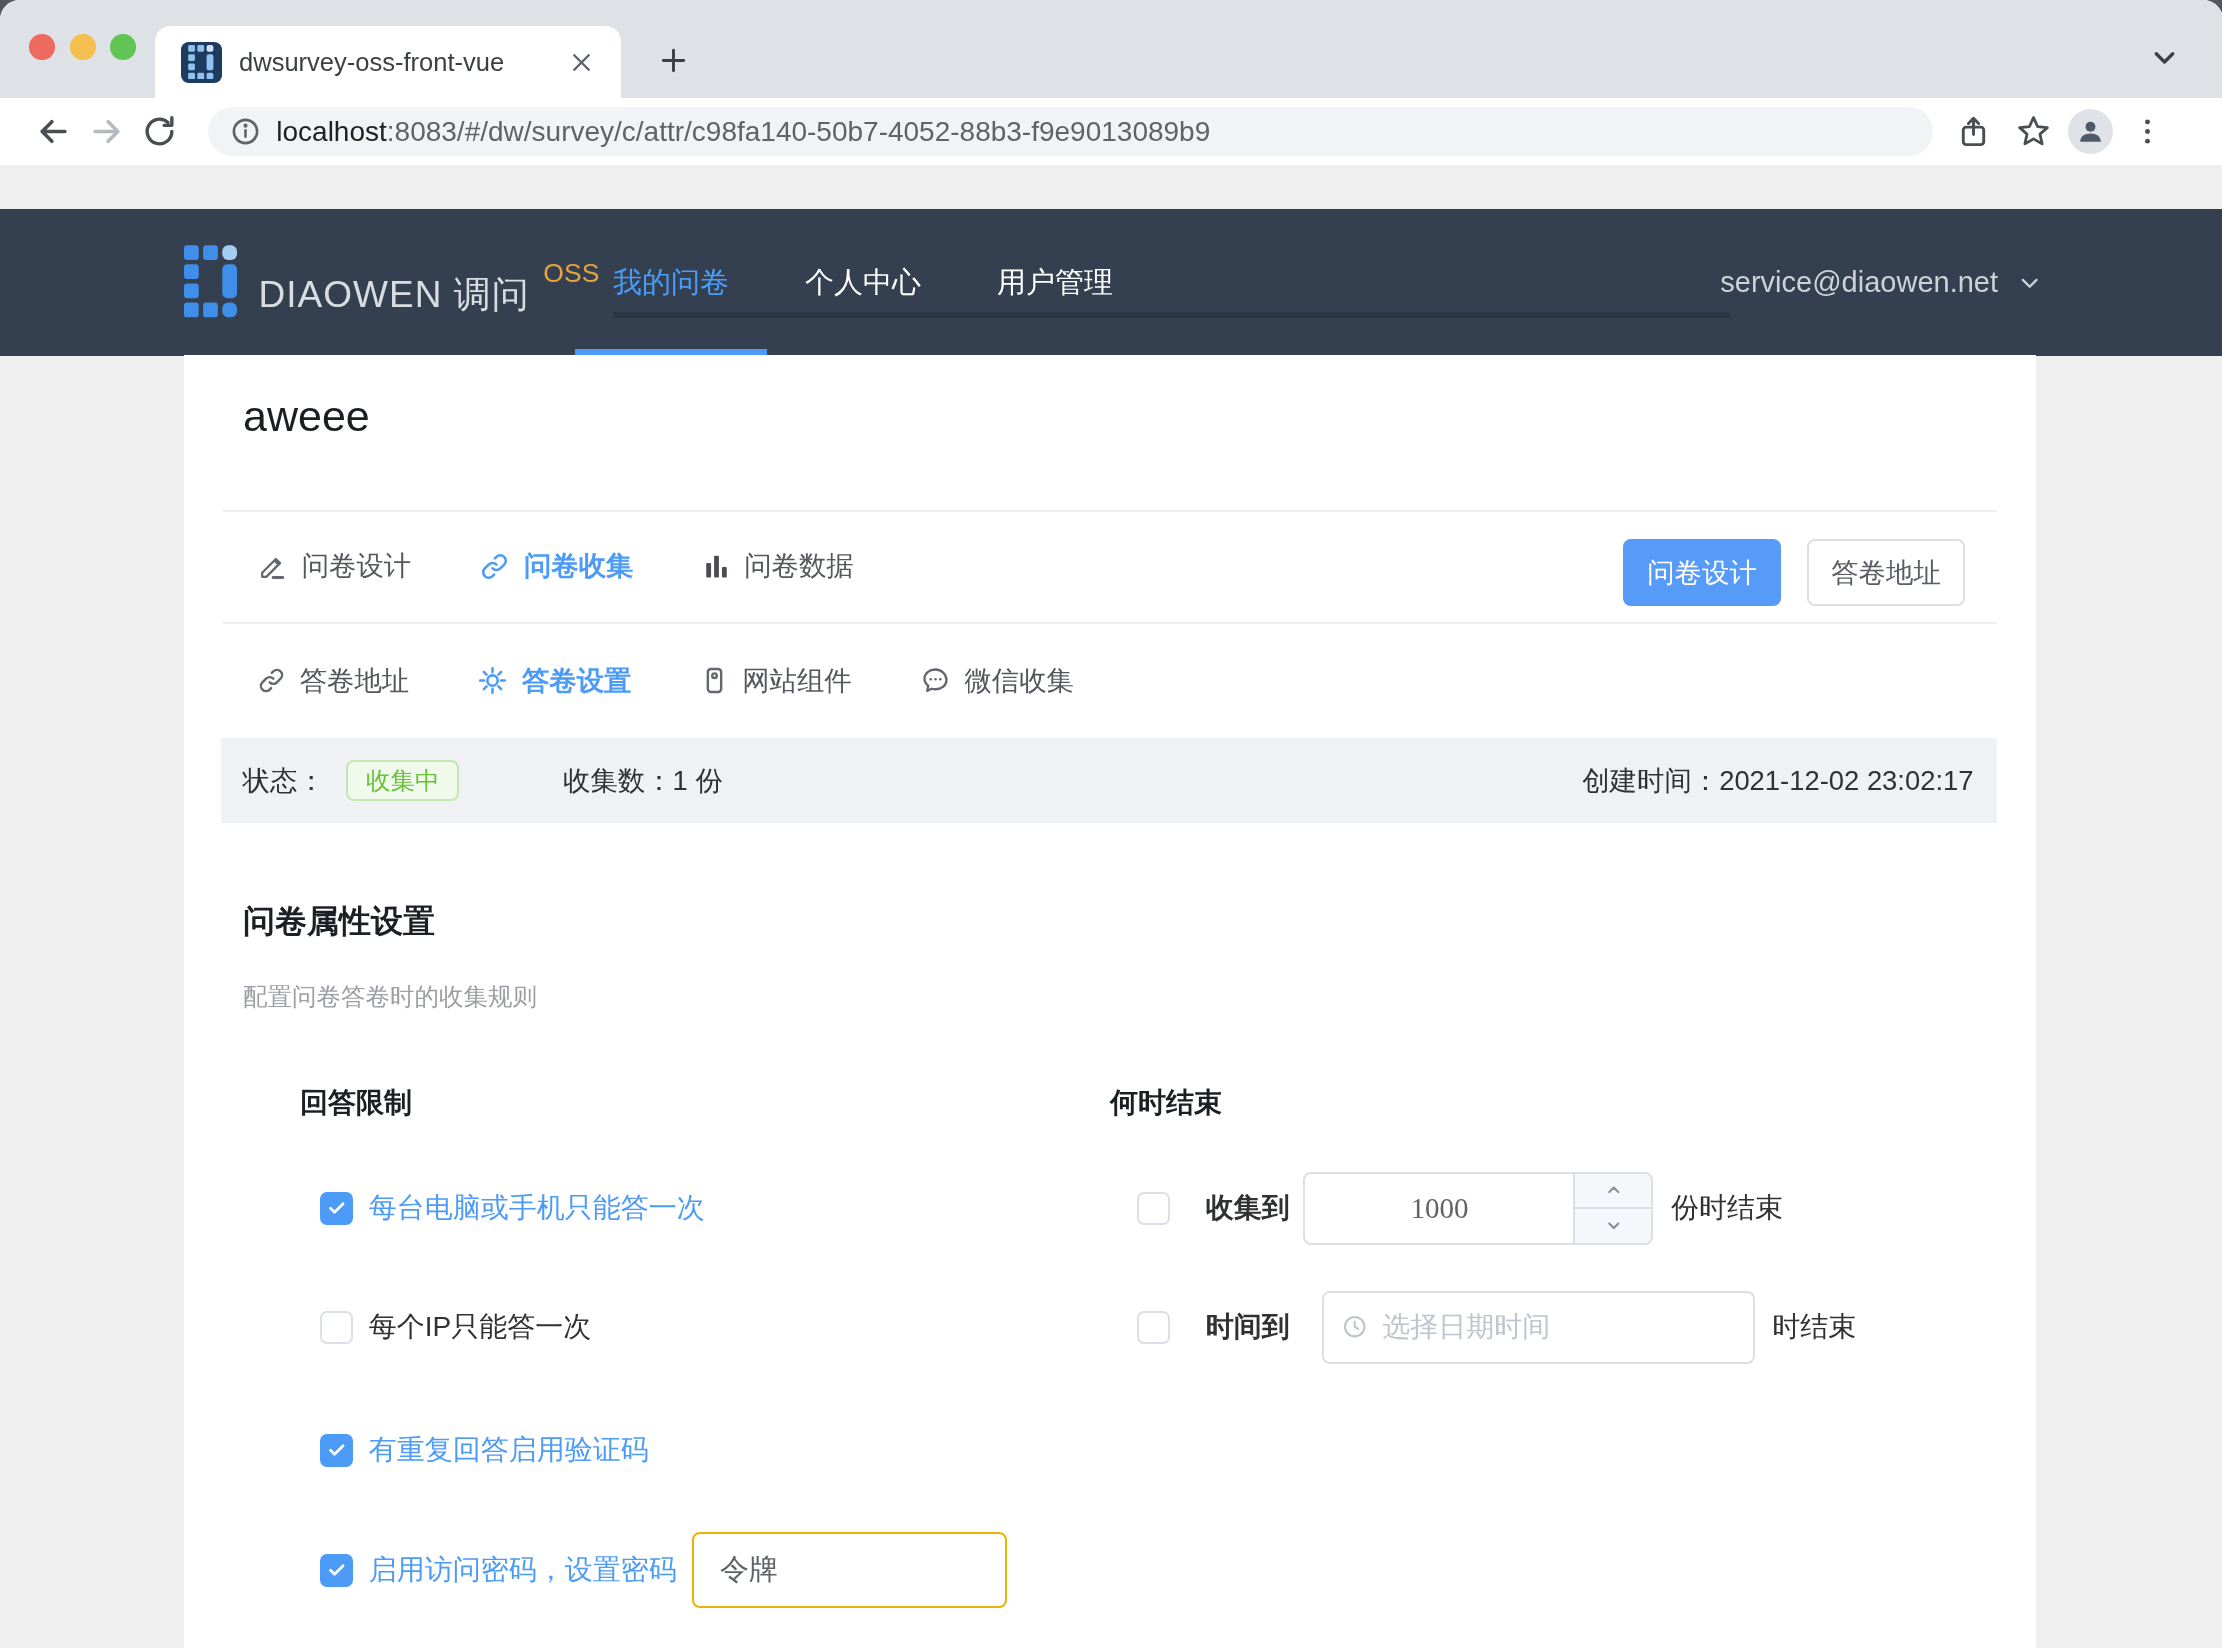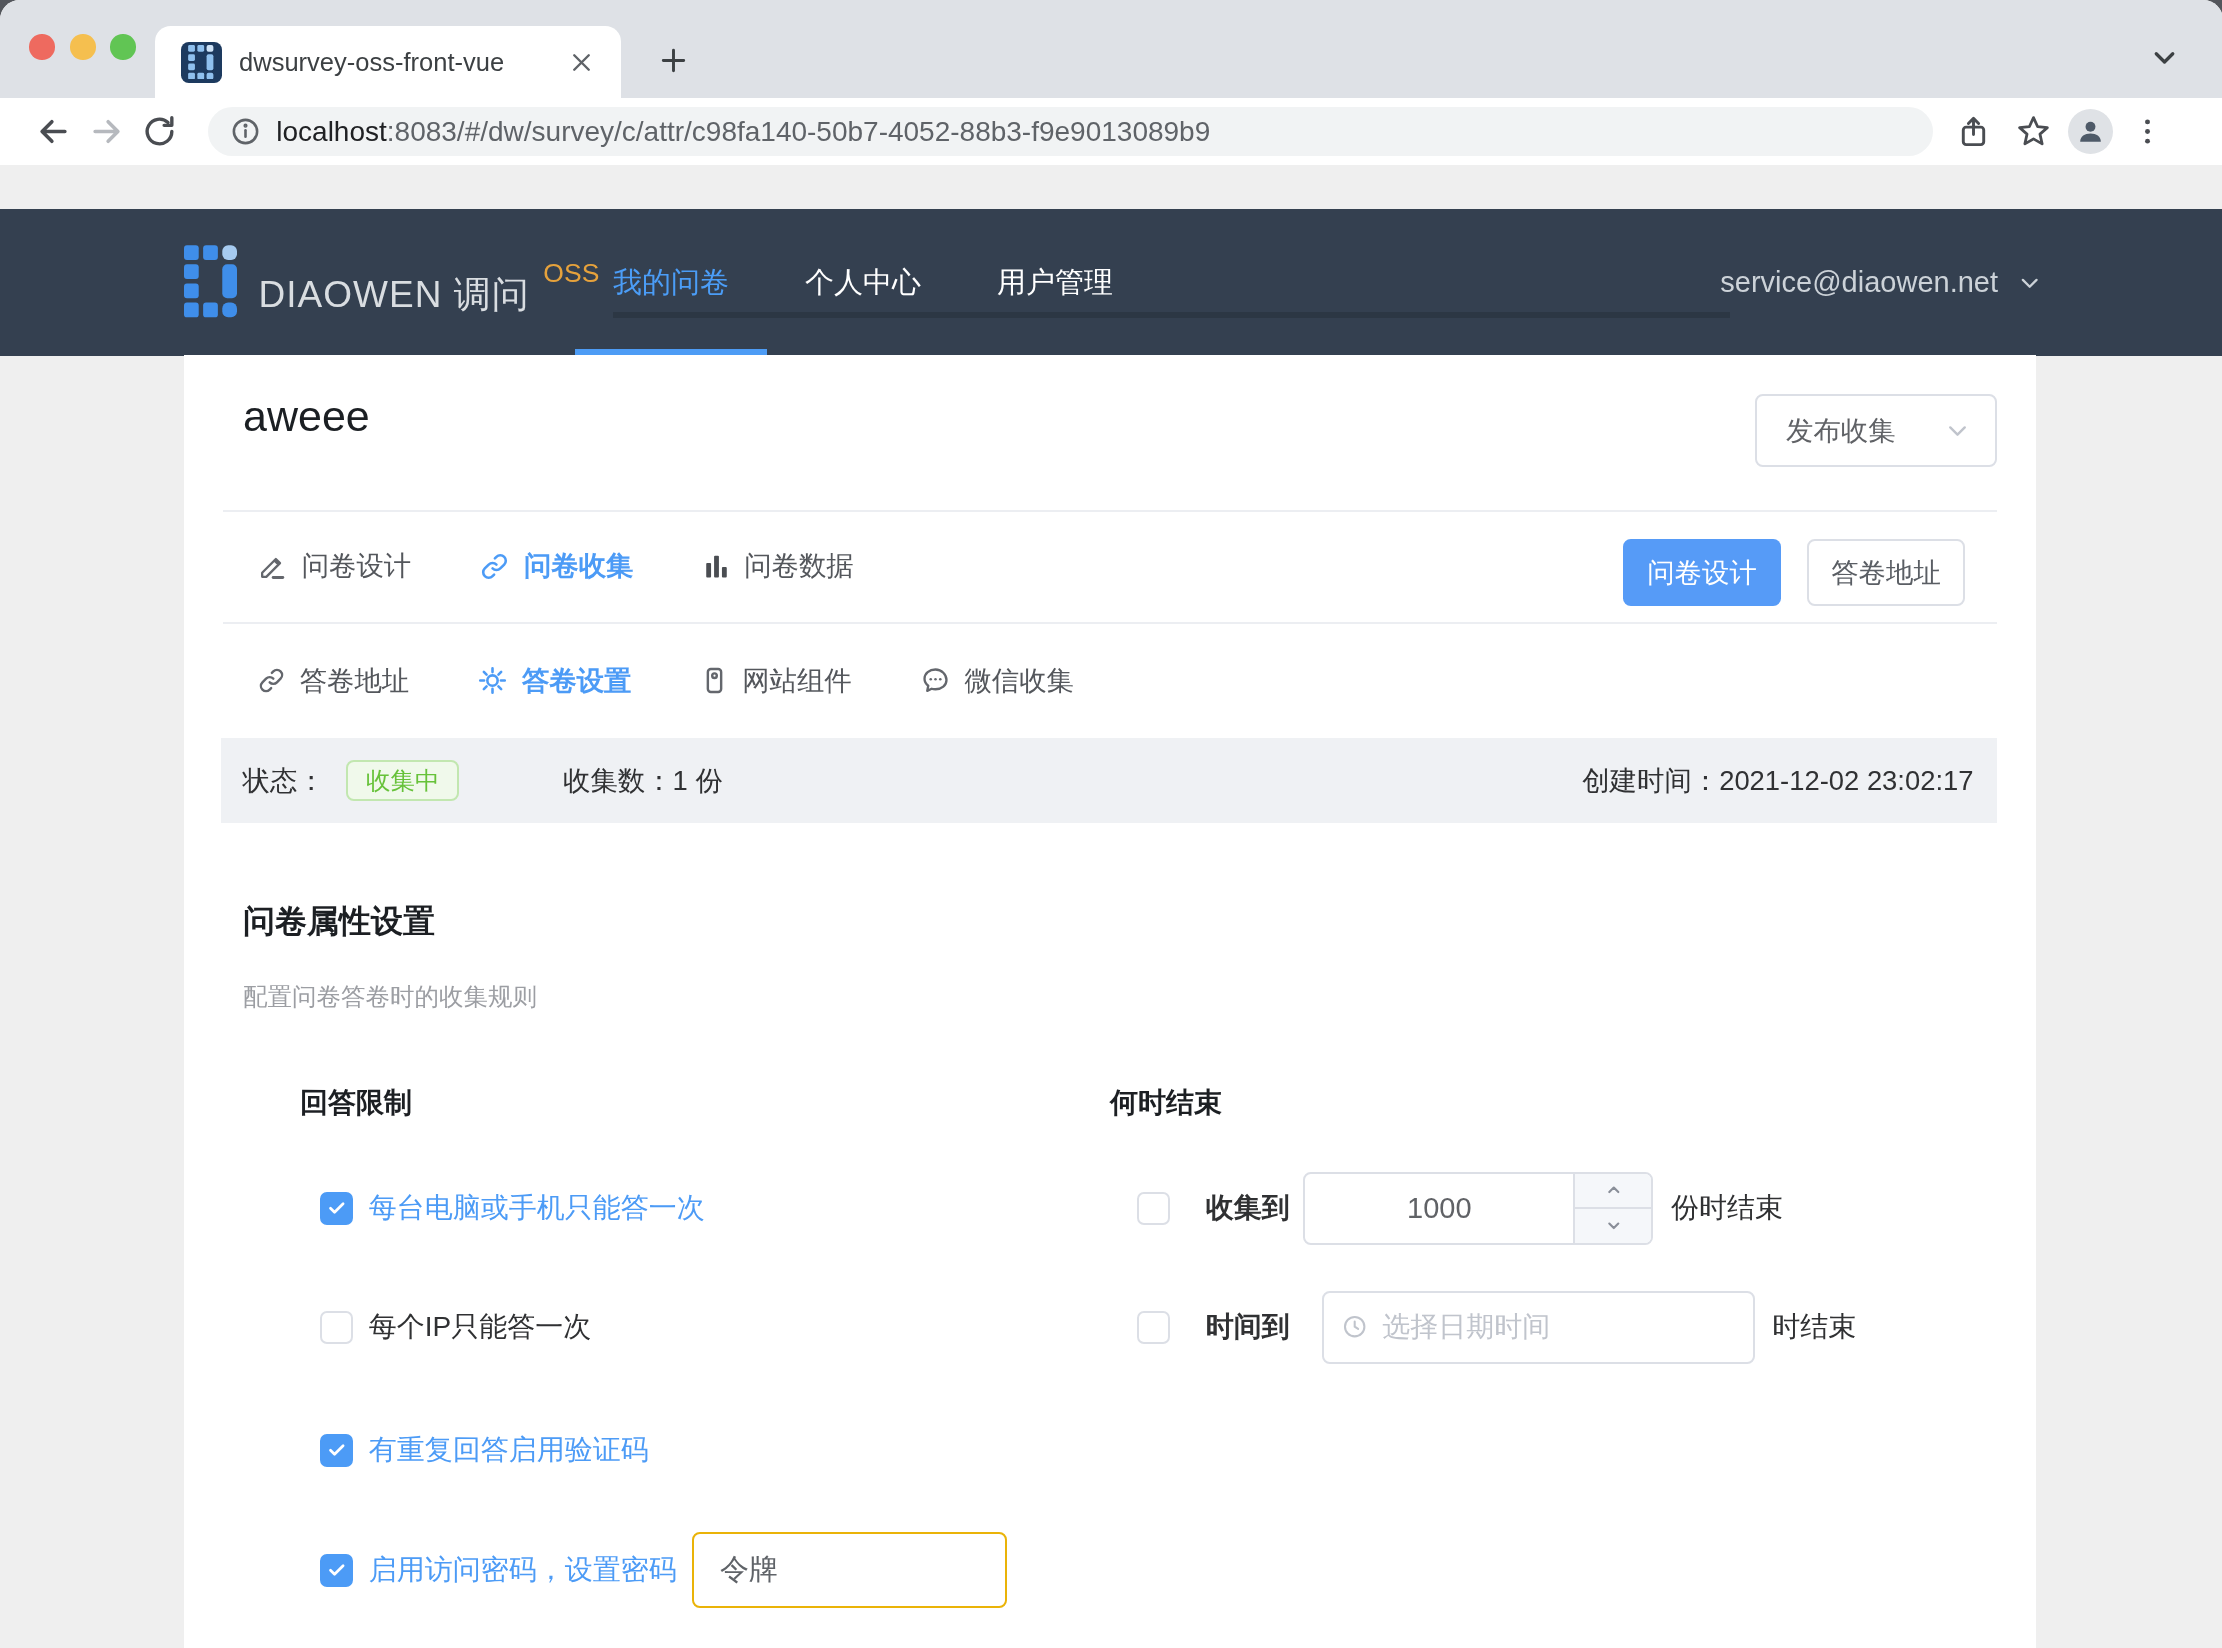--- a/index.html
+++ b/index.html
@@ -76,21 +76,21 @@
   .count { margin-left:104px; }
   .created { margin-left:auto; }
 
   .section-title { left:59px; top:545px; font-size:32px; font-weight:bold; color:#1c1f23; }
   .section-desc { left:59px; top:625px; font-size:24.5px; color:#9c9ea3; }
   .group-title { top:729px; font-size:28px; font-weight:bold; color:#1c1f23; }
   .gt-left { left:116px; } .gt-right { left:926px; }
 
   .row { height:76px; display:flex; align-items:center; }
   .row-l { left:136px; } .row-r { left:953px; }
-  .rowA { top:815px; } .rowB { top:934px; } .rowC { top:1057px; } .rowD { top:1177px; }
+  .rowA { top:815px;font-family:Liberation Serif, serif; } .rowB { top:934px; } .rowC { top:1057px; } .rowD { top:1177px; }
 
   .cbx { width:33px; height:33px; border:2px solid #dcdfe6; border-radius:6.9px; background:#fff;
          display:flex; align-items:center; justify-content:center; flex:0 0 auto; cursor:pointer; }
   .cbx svg { visibility:hidden; }
   .cbx.checked { background:#4c9bf6; border-color:#4c9bf6; }
   .cbx.checked svg { visibility:visible; }
   .cb-label { margin-left:15.7px; font-size:28px; color:#303133; cursor:pointer; }
   .cb-label.on { color:#4c9bf6; }
   .pre-label { margin-left:15.7px; font-size:28px; font-weight:bold; color:#303133;padding-left:20px; }
   .suf-label { margin-left:17.6px; font-size:28px; color:#303133; }
@@ -253,26 +253,20 @@
           <path d="M6 9.5l6 6 6-6"></path>
         </svg>
     </div>
   </div>
   <div class="nav-shadow"></div>
 
   <div class="card">
 
     <div class="abs survey-title">aweee</div>
 
-    <div class="abs publish-select">
-      <span>发布收集</span>
-      <svg class="sel-chev" width="29" height="29" viewBox="0 0 24 24" fill="none" stroke="currentColor" stroke-width="2" stroke-linecap="round" stroke-linejoin="round">
-          <path d="M6 9.5l6 6 6-6"></path>
-        </svg>
-    </div>
 
     <div class="abs hr hr1"></div>
 
     <div class="abs tabrow tabrow1">
       <div class="ptab">
         <span class="ic">
           <svg width="31" height="31" viewBox="0 0 24 24" fill="none" stroke="currentColor" stroke-width="1.8" stroke-linecap="round" stroke-linejoin="round">
               <path d="M4 16.8V20h3.2L17.8 9.4l-3.2-3.2L4 16.8zM13.5 7.3l3.2 3.2"></path>
               <path d="M12.5 20.5H20" stroke-width="2.2"></path>
             </svg>

